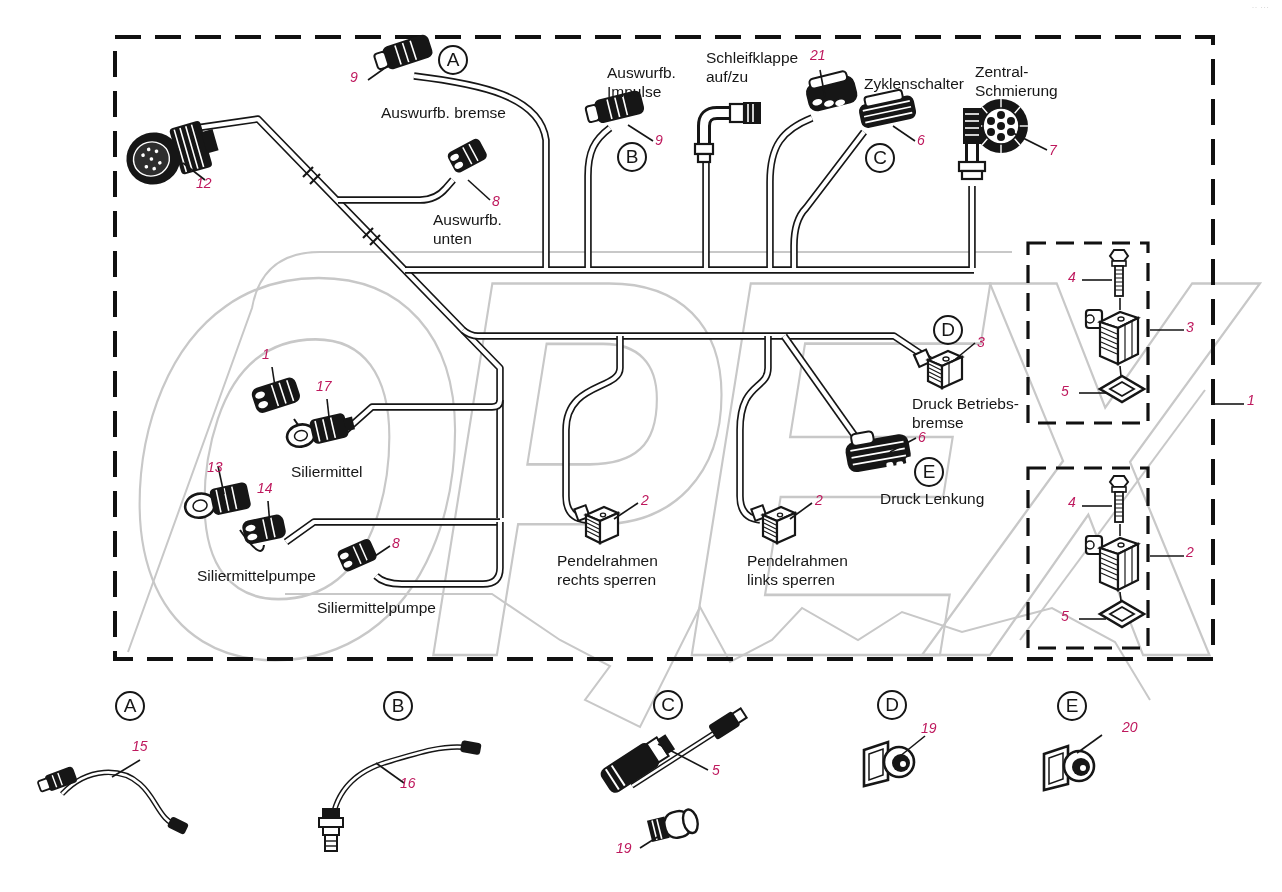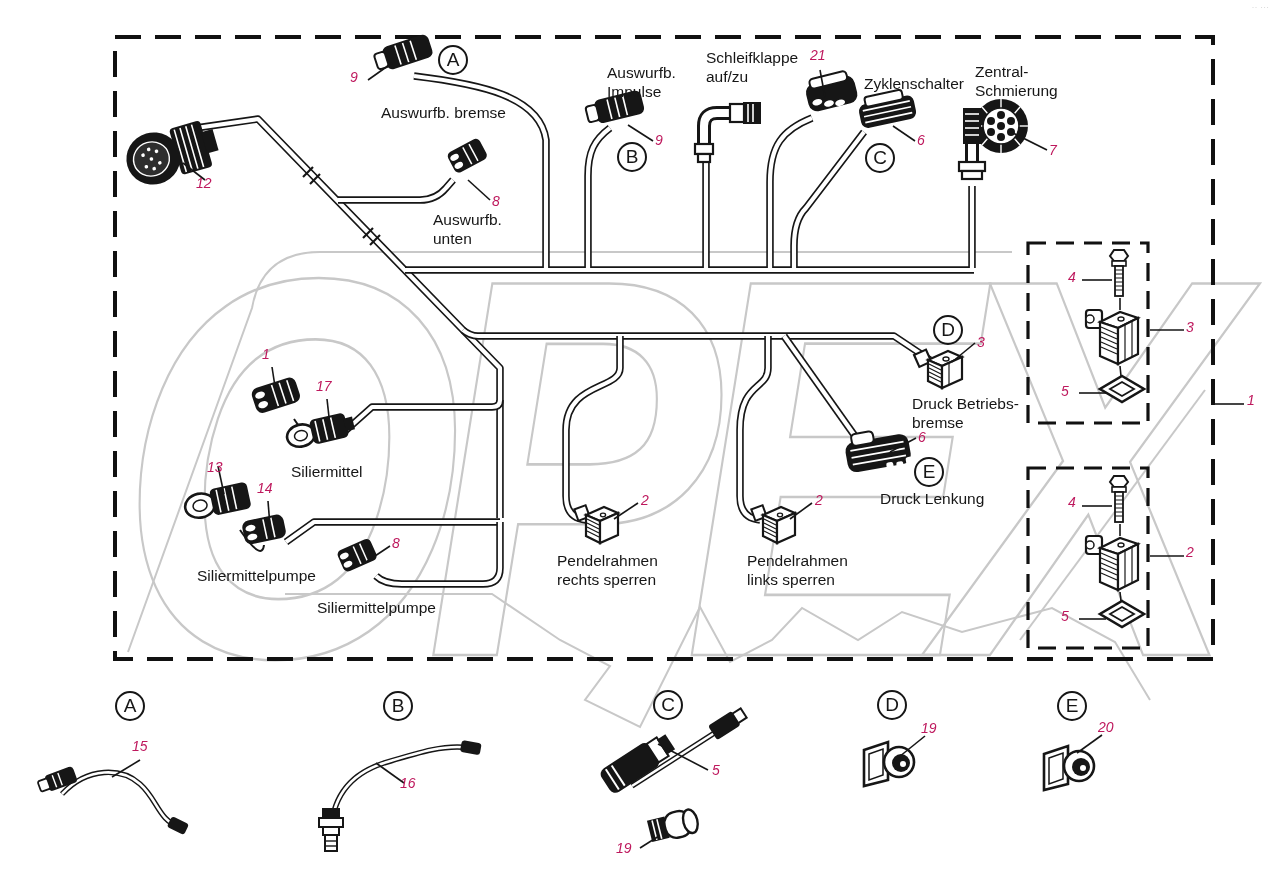--- a/index.html
+++ b/index.html
@@ -538,21 +538,21 @@
 <div class="num" style="left:1186px;top:320px">3</div>
 <div class="num" style="left:1061px;top:384px">5</div>
 <div class="num" style="left:1068px;top:495px">4</div>
 <div class="num" style="left:1186px;top:545px">2</div>
 <div class="num" style="left:1061px;top:609px">5</div>
 <div class="num" style="left:132px;top:739px">15</div>
 <div class="num" style="left:400px;top:776px">16</div>
 <div class="num" style="left:712px;top:763px">5</div>
 <div class="num" style="left:616px;top:841px">19</div>
 <div class="num" style="left:921px;top:721px">19</div>
-<div class="num" style="left:1098px;top:720px">20</div>
+<div class="num" style="left:1122px;top:720px">20</div>
 
 <div class="cap" style="left:381px;top:103px">Auswurfb. bremse</div>
 <div class="cap" style="left:607px;top:63px">Auswurfb.
 Impulse</div>
 <div class="cap" style="left:706px;top:48px">Schleifklappe
 auf/zu</div>
 <div class="cap" style="left:864px;top:74px">Zyklenschalter</div>
 <div class="cap" style="left:975px;top:62px">Zentral-
 Schmierung</div>
 <div class="cap" style="left:433px;top:210px">Auswurfb.

